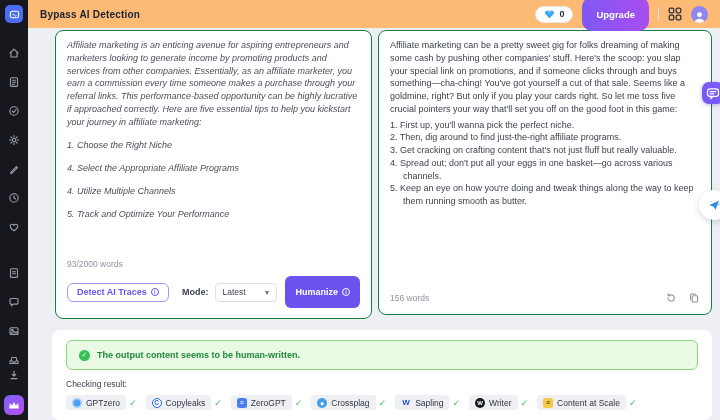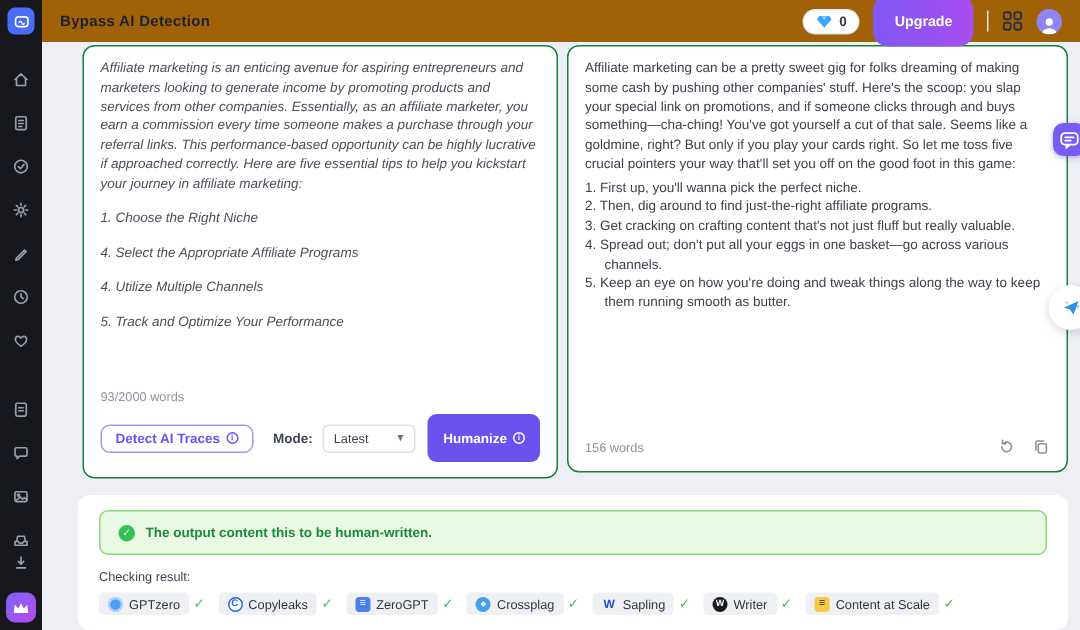--- a/index.html
+++ b/index.html
@@ -16,21 +16,21 @@
   .rail-ico { width:12px; height:12px; margin-top:17px; display:flex; align-items:center; justify-content:center; cursor:pointer; }
   .rail-ico svg { stroke:#9aa0ab; fill:none; stroke-width:1.1; stroke-linecap:round; stroke-linejoin:round; }
   .rail-ico.first { margin-top:24px; }
   .rail-ico.group2 { margin-top:17px; }
   .rail-ico.gstart { margin-top:34px; }
   .rail-ico.push { margin-top:auto; }
   .rail-crown { width:20px; height:20px; border-radius:6px; margin-top:14px;
                 background:linear-gradient(135deg,#7d63f5,#b44df0);
                 display:flex; align-items:center; justify-content:center; cursor:pointer; }
   
-  .topbar { position:absolute; left:28px; top:0; right:0; height:28px; background:#a16207;
+  .topbar { position:absolute; left:28px; top:0; right:0; height:28px; background:#fdba74;
             display:flex; align-items:center; padding:0 12px; z-index:10; }
   .app-title { font-size:10px; font-weight:bold; color:#1c2235; letter-spacing:.2px; }
   .topbar-right { margin-left:auto; display:flex; align-items:center; gap:9px; }
   .gem-pill { height:17px; border:1px solid #e4e6ed; border-radius:9px; background:#fff;
               display:flex; align-items:center; gap:4px; padding:0 8px; cursor:pointer; }
   .gem-count { font-size:9px; color:#2b3240; font-weight:bold; }
   .upgrade-btn { height:34px; padding:14px 14px; border:none; border-radius:10px; cursor:pointer;
                  background:linear-gradient(90deg,#7f58f3,#a94df0); color:#fff; font-size:9.5px;
                  font-weight:bold; font-family:inherit; display:flex; align-items:center; }
   .tb-divider { width:1px; height:14px; background:#e2e4ea; }
@@ -271,21 +271,21 @@
               <path d="M2.6 8 V3 a1 1 0 0 1 1 -1 h4.2"></path>
             </svg>
         </div>
       </div>
     </div>
   </div>
 
   <div class="bottom-card">
     <div class="alert">
       <span class="alert-check">✓</span>
-      <span class="alert-text">The output content this to be human-written.</span>
+      <span class="alert-text">The output content seems to be human-written.</span>
     </div>
     <div class="checking-label">Checking result:</div>
     <div class="chips">
       <div class="chip-unit">
         <span class="chip">
             <span class="logo logo-gptzero" style="background: rgb(74, 160, 245);"></span>
             <span>GPTzero</span>
           </span>
         <span class="chip-check">✓</span>
       </div>

